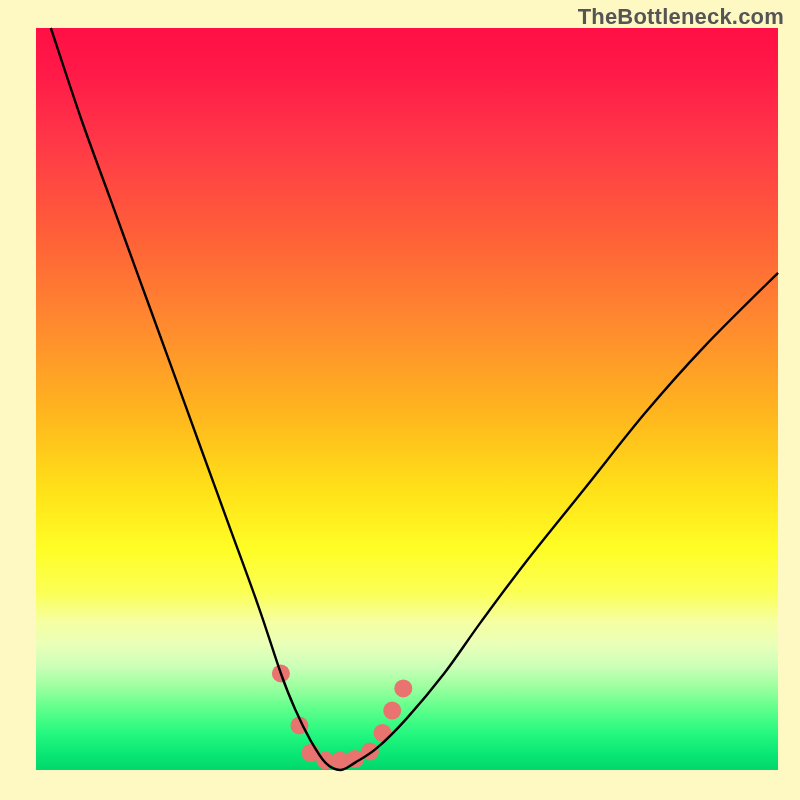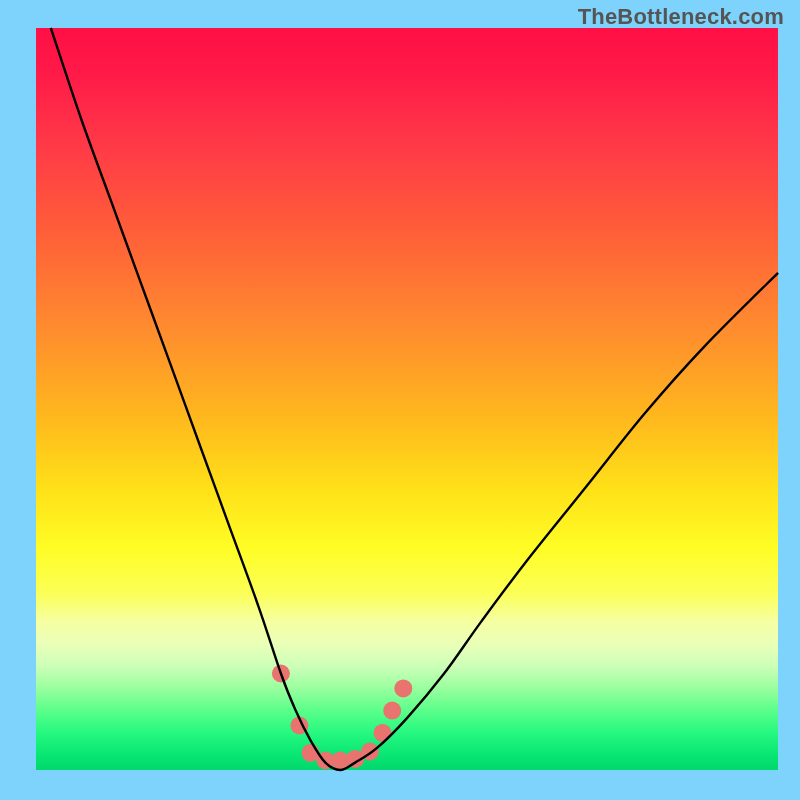--- a/index.html
+++ b/index.html
@@ -8,21 +8,21 @@
     width: 800px;
     height: 800px;
     background: #000;
     overflow: hidden;
     font-family: Arial, Helvetica, sans-serif;
   }
   .frame {
     position: absolute;
     left: 0; top: 0;
     width: 800px; height: 800px;
-    background: #7dd3fc;
+    background: #fef9c3;
   }
   .plot {
     position: absolute;
     left: 36px;
     top: 28px;
     width: 742px;
     height: 742px;
     
     background: linear-gradient(to bottom,
       #ff0f45 0%,

